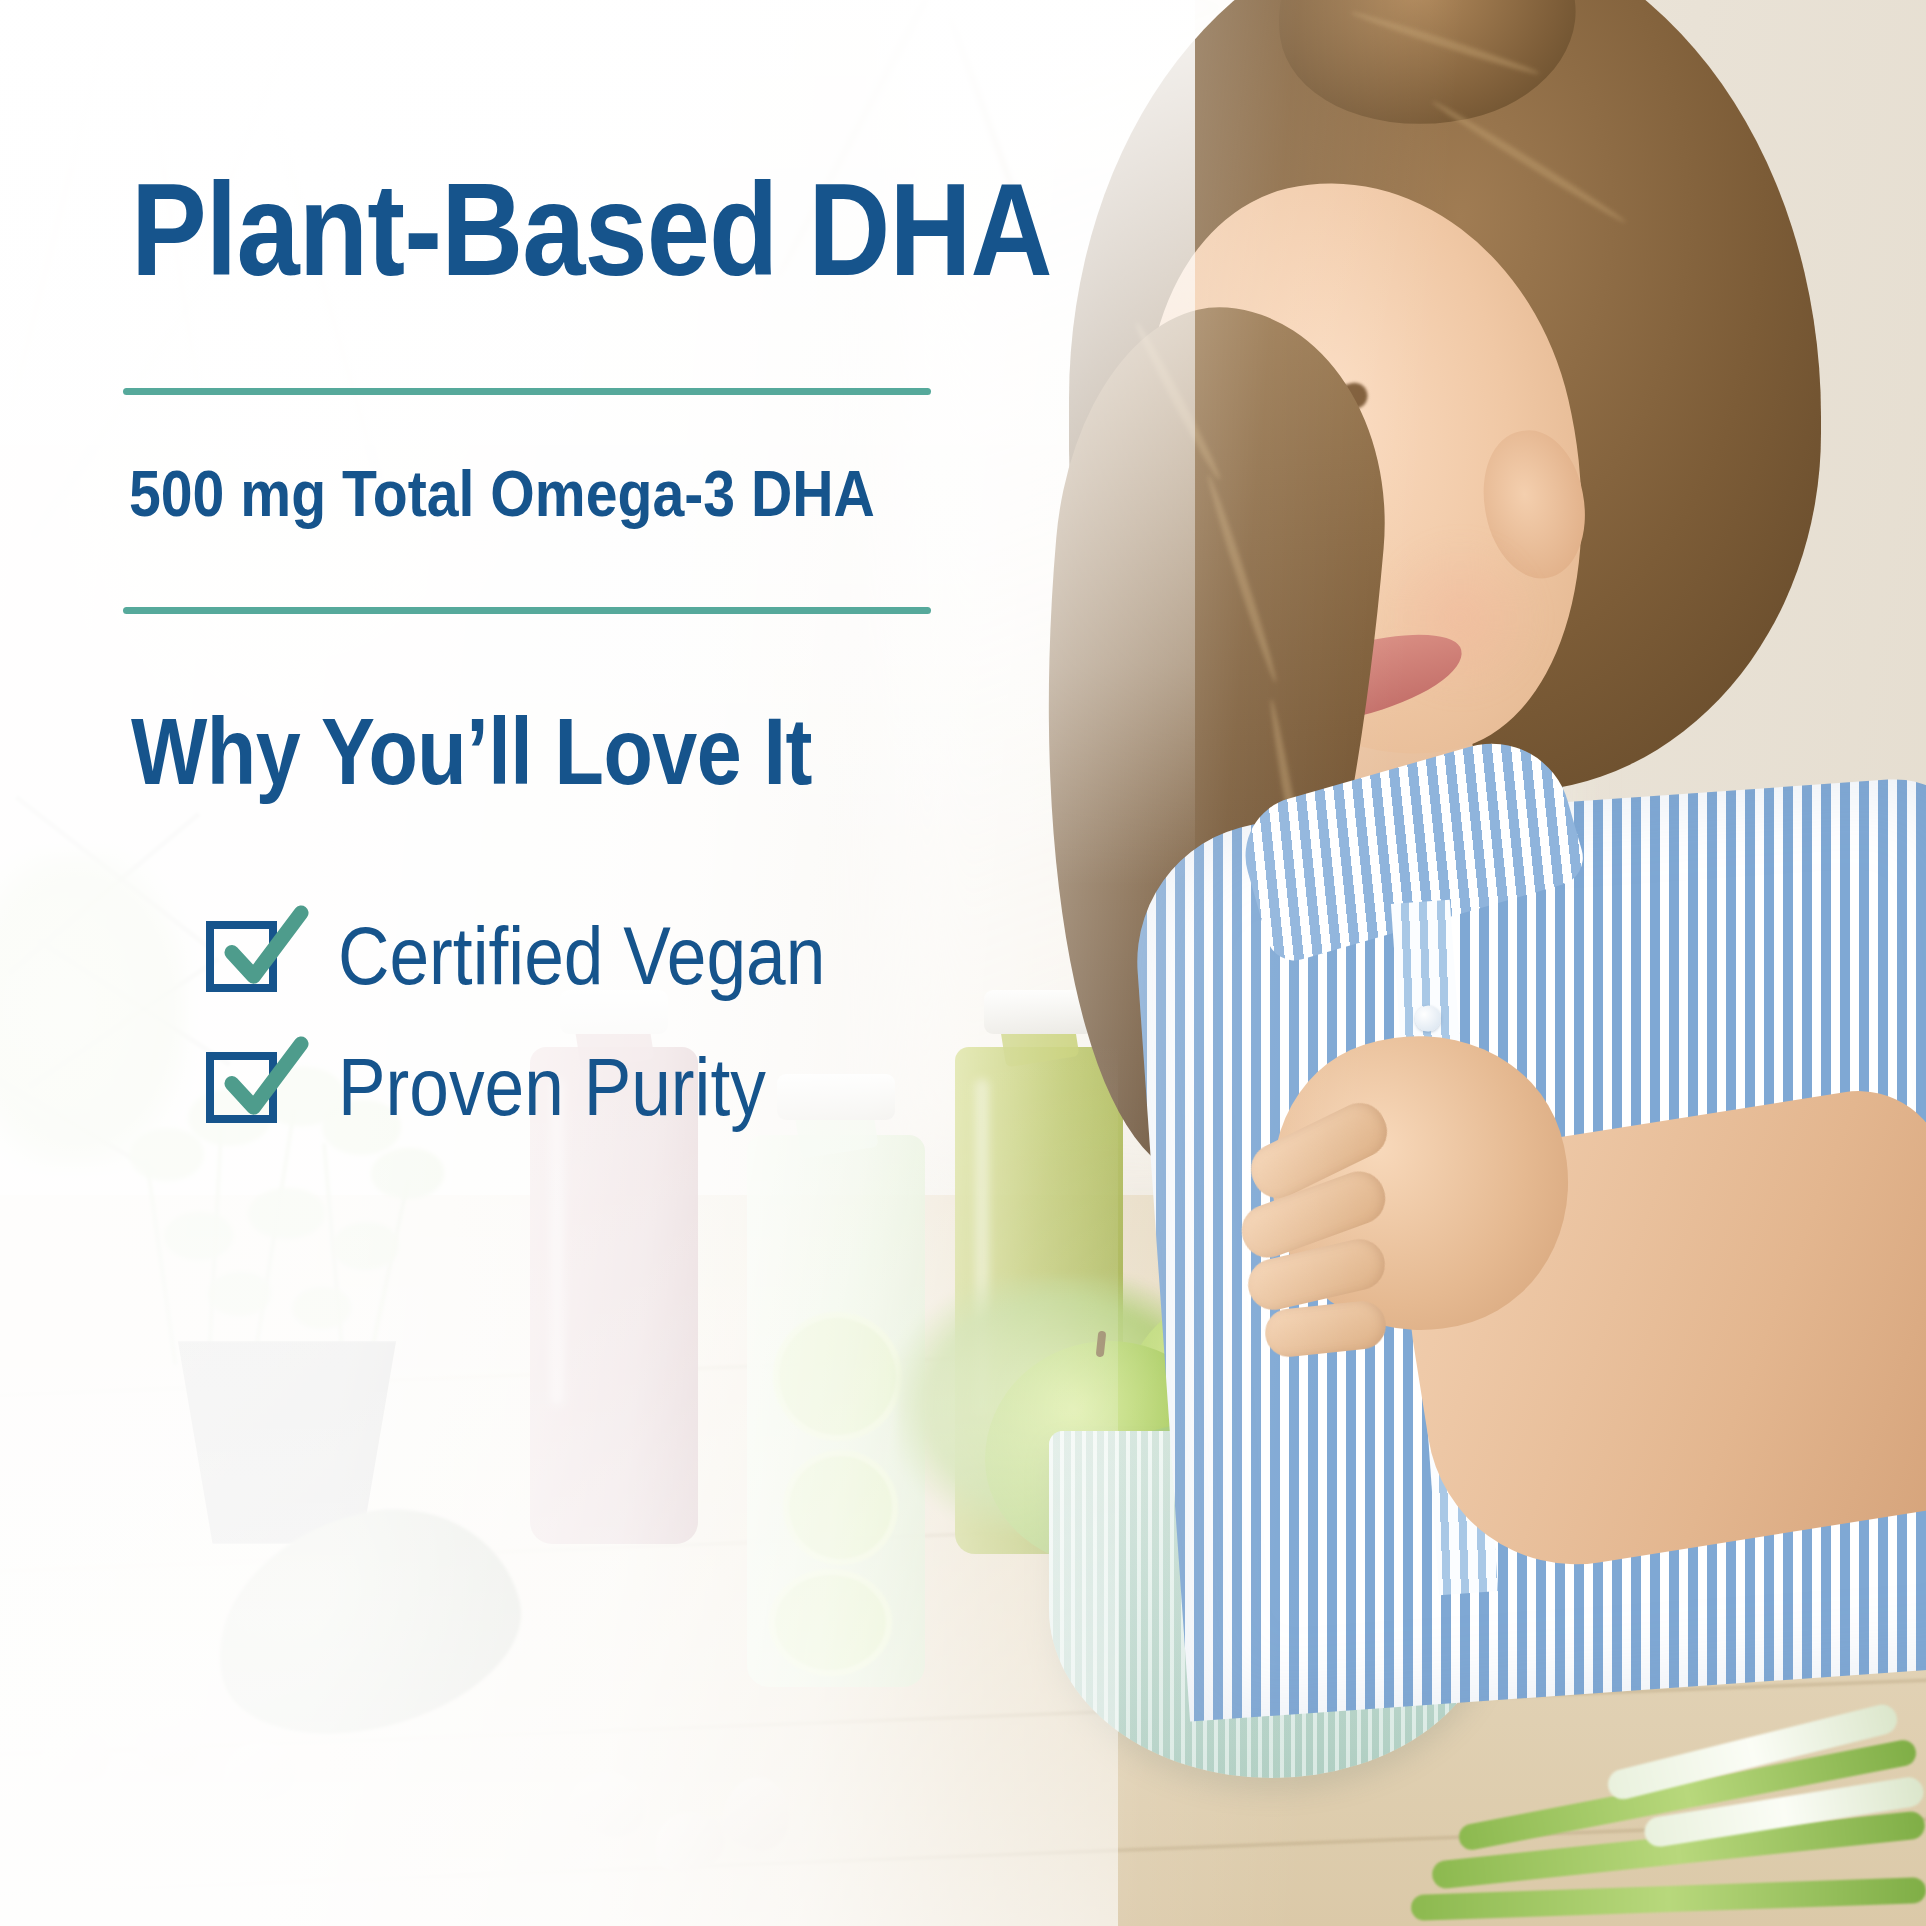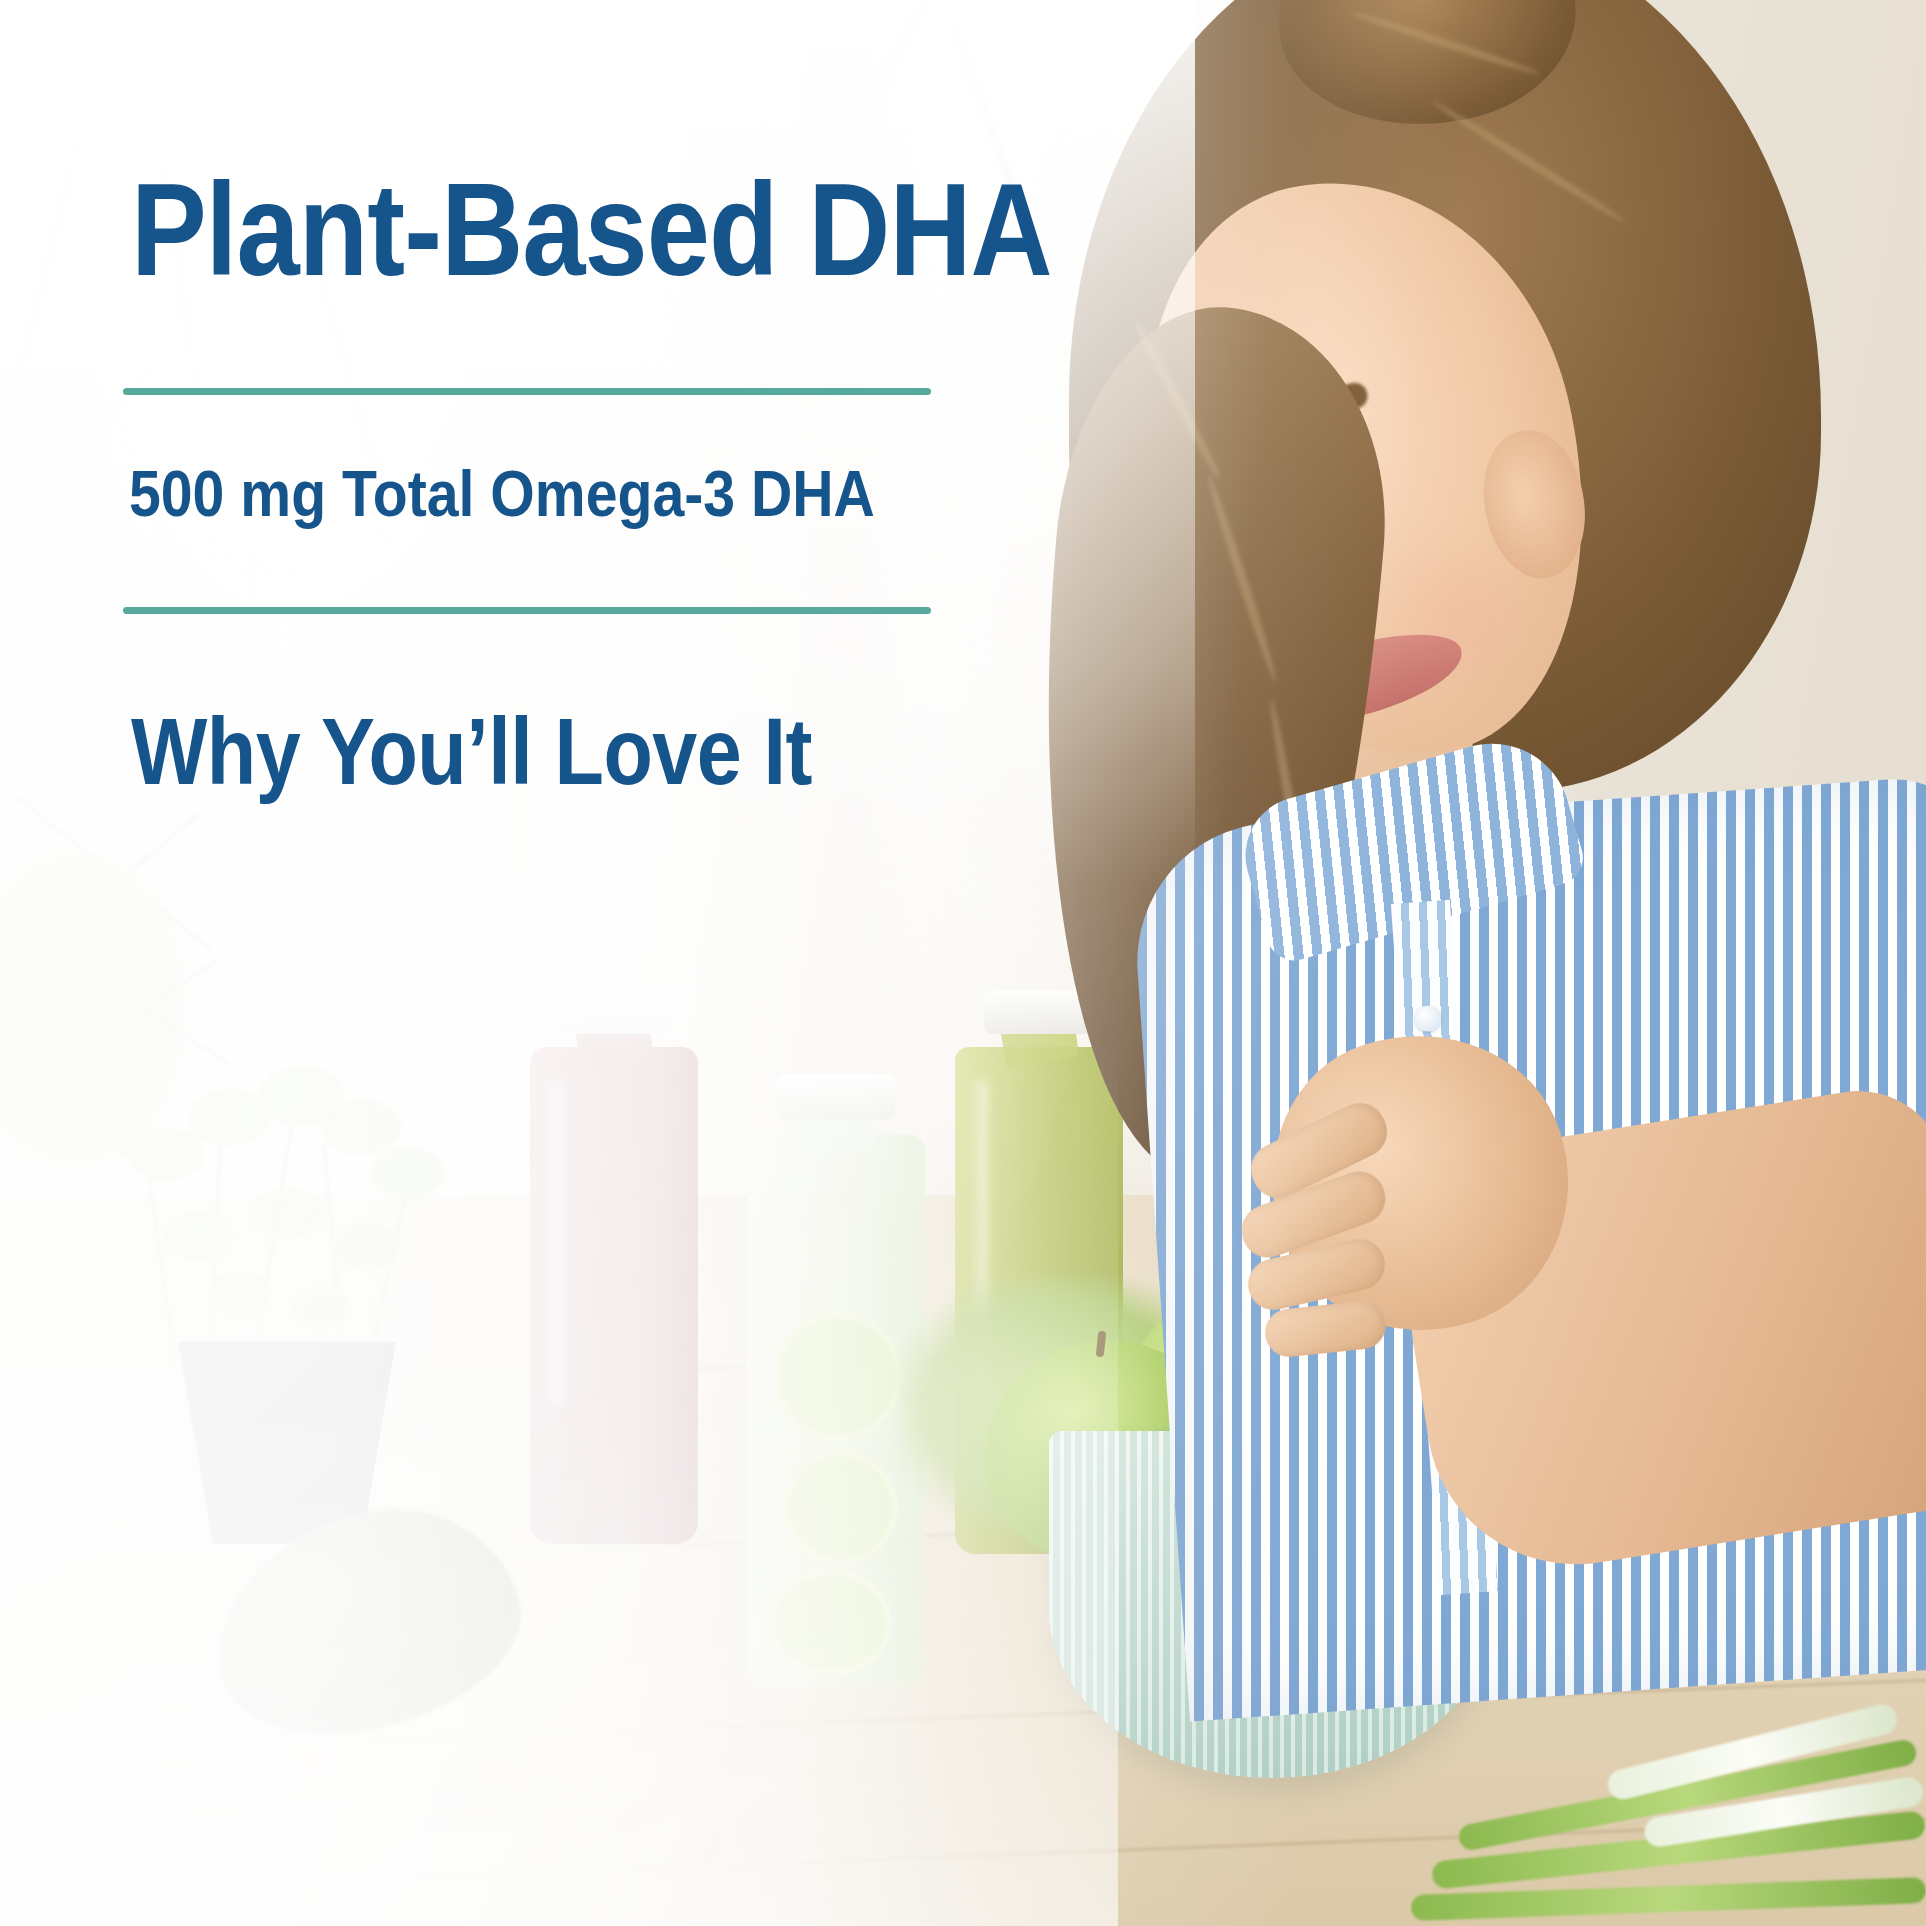--- a/index.html
+++ b/index.html
@@ -431,19 +431,35 @@
     <div class="rule r1" style="background: rgb(86, 169, 155);"></div>
 
     <div class="subhead" style="color: rgb(22, 84, 140);">500 mg Total Omega-3 DHA</div>
 
     <div class="rule r2" style="background: rgb(86, 169, 155);"></div>
 
     <div class="section-title" style="color: rgb(22, 84, 140);">Why You’ll Love It</div>
 
     <div class="list">
 
-
+      <div class="list-item">
+        <span class="cbox" style="border-color: rgb(22, 84, 140);">
+          <svg class="cmark" viewBox="0 0 92 92" aria-hidden="true">
+            <path d="M12 48 L34 72 L82 8" fill="none" stroke="#4E9C8C" stroke-width="15" stroke-linecap="round" stroke-linejoin="round"></path>
+          </svg>
+        </span>
+        <span class="li-label" style="color: rgb(22, 84, 140);">Certified Vegan</span>
+      </div>
+
+      <div class="list-item">
+        <span class="cbox" style="border-color: rgb(22, 84, 140);">
+          <svg class="cmark" viewBox="0 0 92 92" aria-hidden="true">
+            <path d="M12 48 L34 72 L82 8" fill="none" stroke="#4E9C8C" stroke-width="15" stroke-linecap="round" stroke-linejoin="round"></path>
+          </svg>
+        </span>
+        <span class="li-label" style="color: rgb(22, 84, 140);">Proven Purity</span>
+      </div>
 
 
     </div>
   </div>
 </div>
 
 
 </body></html>

